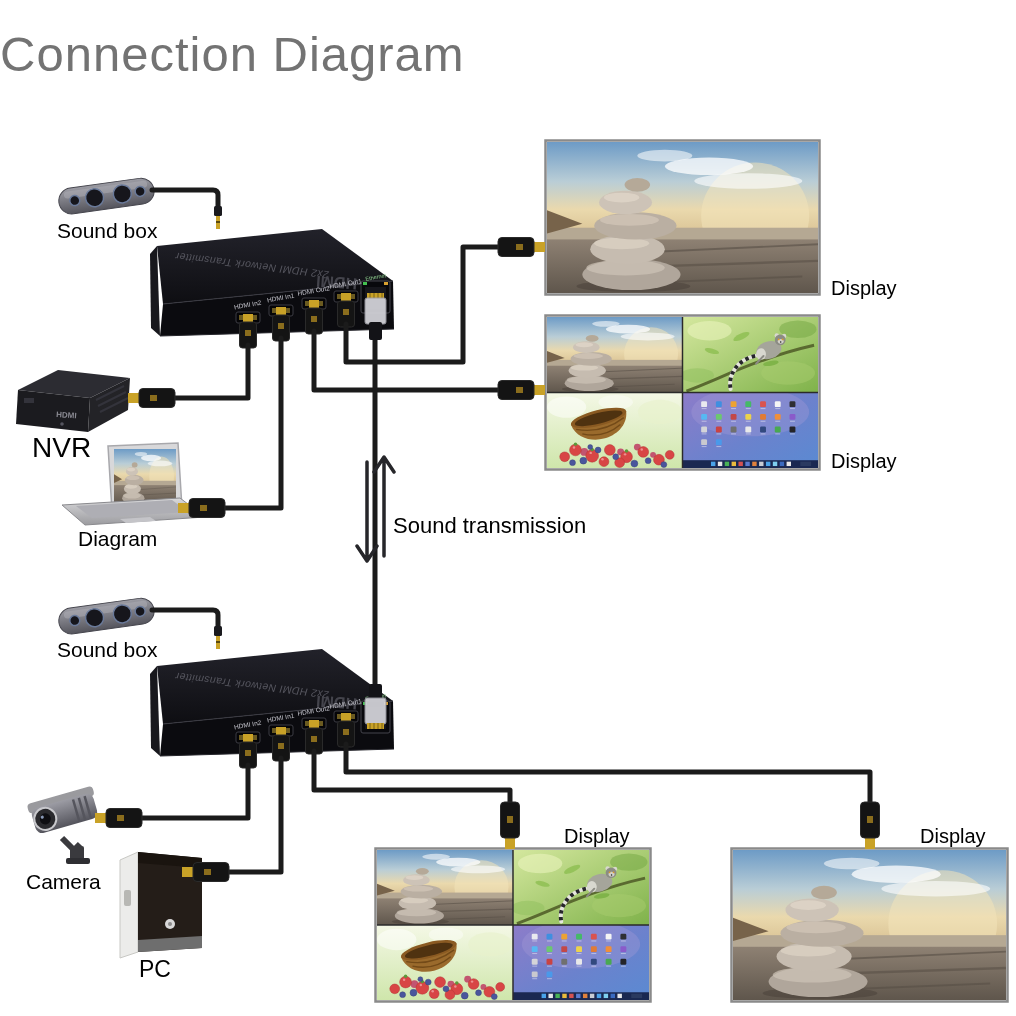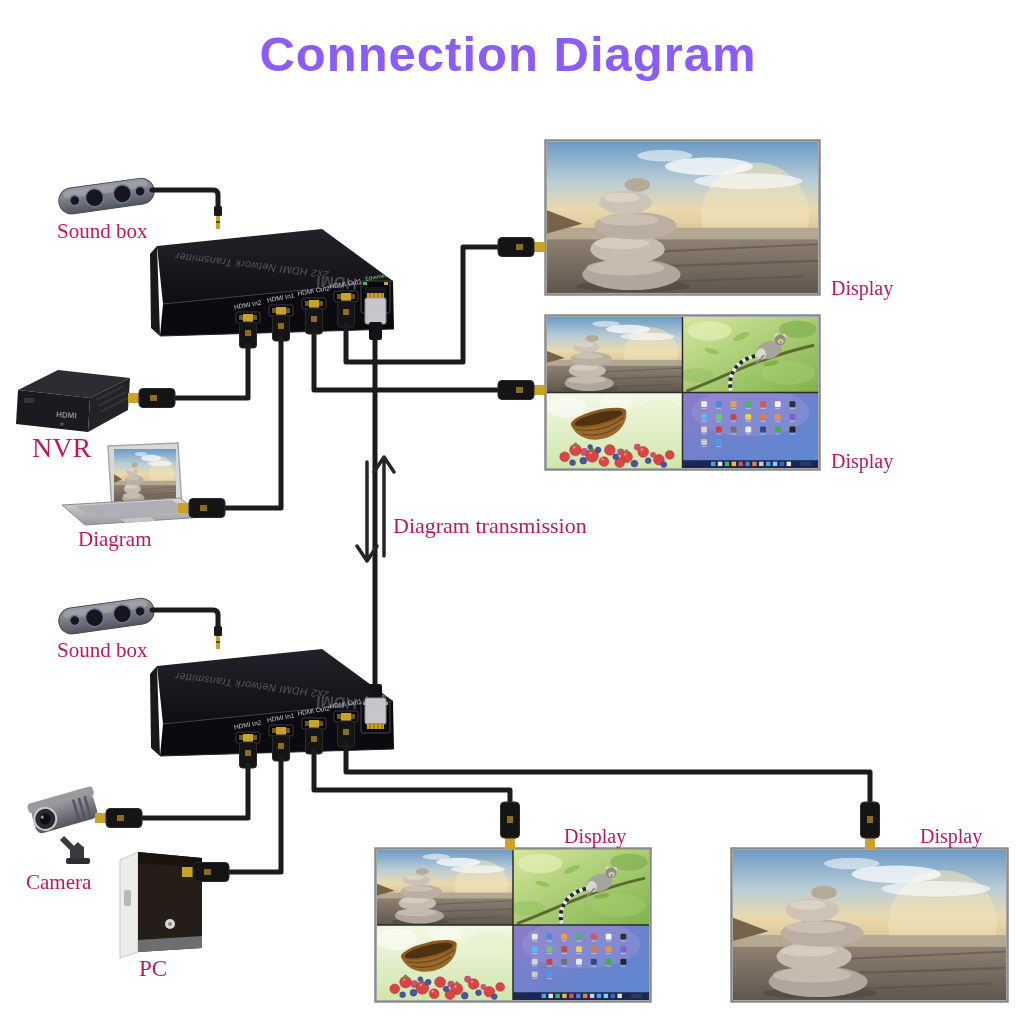--- a/index.html
+++ b/index.html
@@ -1,20 +1,20 @@
 <!DOCTYPE html>
 <html><head>
 <meta charset="utf-8">
 <style>
   html,body{margin:0;padding:0;background:#fff;width:1016px;height:1016px;overflow:hidden;
     font-family:"Liberation Sans",sans-serif;}
   .stage{position:relative;width:1016px;height:1016px;background:#fff;}
-  .title{position:absolute;left:0;right:0;top:26px;text-align:center;font-size:49px;
-    font-weight:bold;color:#8b5cf6;letter-spacing:1px;}
-  .lbl{position:absolute;color:#be185d;white-space:nowrap;font-family:Liberation Serif, serif;}
+  .title{position:absolute;left:0;right:0;top:26px;font-size:49px;
+    font-weight:normal;color:#737373;letter-spacing:1px;}
+  .lbl{position:absolute;color:#000000;white-space:nowrap;}
   svg{position:absolute;left:0;top:0;}
   text{font-family:"Liberation Sans",sans-serif;}
 </style>
 </head>
 <body>
 
 <div class="stage">
 
 <svg width="1016" height="1016" viewBox="0 0 1016 1016">
 <defs>
@@ -424,20 +424,20 @@
 </g>
 </svg>
 
 <div class="title">Connection Diagram</div>
 
 <div class="lbl" style="left:57px;top:219px;font-size:21px;">Sound box</div>
 <div class="lbl" style="left:32px;top:432px;font-size:28px;">NVR</div>
 <div class="lbl" style="left:78px;top:527px;font-size:21px;">Diagram</div>
 <div class="lbl" style="left:831px;top:277px;font-size:20px;">Display</div>
 <div class="lbl" style="left:831px;top:450px;font-size:20px;">Display</div>
-<div class="lbl" style="left:393px;top:513px;font-size:22px;">Diagram transmission</div>
+<div class="lbl" style="left:393px;top:513px;font-size:22px;">Sound transmission</div>
 <div class="lbl" style="left:57px;top:638px;font-size:21px;">Sound box</div>
 <div class="lbl" style="left:26px;top:870px;font-size:21px;text-align:center;">Camera</div>
 <div class="lbl" style="left:139px;top:956px;font-size:23px;">PC</div>
 <div class="lbl" style="left:564px;top:825px;font-size:20px;">Display</div>
 <div class="lbl" style="left:920px;top:825px;font-size:20px;">Display</div>
 
 </div>
 
 </body></html>

